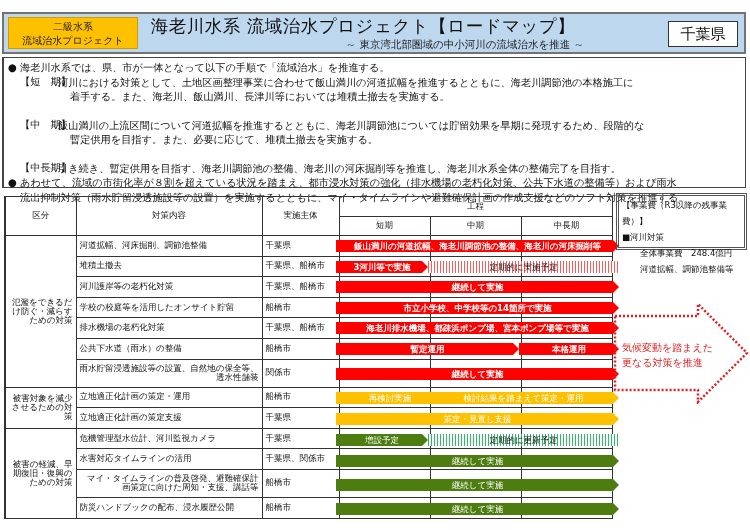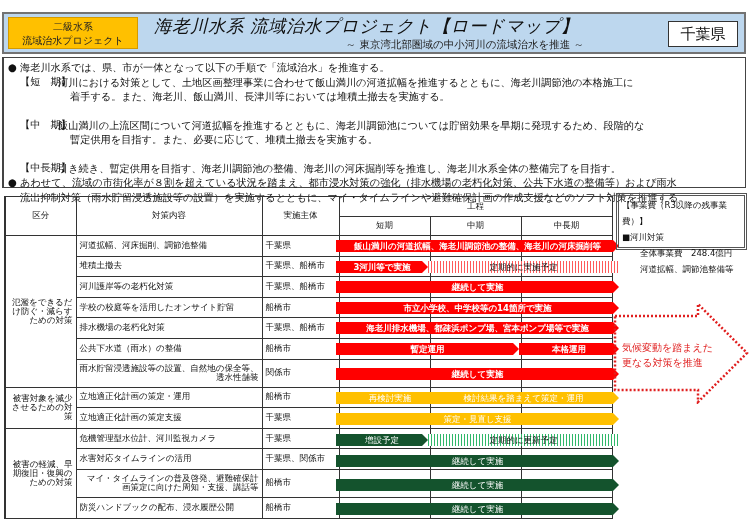--- a/index.html
+++ b/index.html
@@ -10,22 +10,22 @@
   .header {
     position: absolute; left: 2px; top: 12px; width: 744px; height: 42px;
     background: #bdd7ee; border: 2px solid #737373;
   }
   .badge {
     position: absolute; left: 4px; top: 3px; width: 130px; height: 32px;
     background: #ffc000; border: 1px solid #d49a00;
     font-size: 10px; line-height: 14px; text-align: center; padding-top: 2px; color: #222;
   }
   .title {
-    position: absolute; left: 150px; top: 0px; width: 430px; 
-    font-size: 17.5px; line-height: 24px; color: #111; letter-spacing: 0.5px; font-style: italic;
+    position: absolute; left: 144px; top: 0px; width: 430px; text-align: center;
+    font-size: 17.5px; line-height: 24px; color: #111; letter-spacing: 0.5px;
   }
   .subtitle {
     position: absolute; left: 150px; top: 23px; width: 430px; text-align: right;
     font-size: 10.5px; line-height: 14px; color: #222;
   }
   .pref {
     position: absolute; right: 6px; top: 7px; width: 70px; height: 26px;
     background: #fff; border: 1px solid #333; font-size: 15px; line-height: 24px; text-align: center;
   }
   .summary {
@@ -57,21 +57,21 @@
   .tbl .outer-l { border-left: 2px solid #333; }
 
   .bars { position: absolute; left: 336px; top: 235px; width: 283px; }
   .bar {
     position: absolute; height: 12px; color: #fff; font-size: 8.5px; line-height: 12px; text-align: center;
     white-space: nowrap; overflow: visible;
   }
   .bar.arrow { clip-path: polygon(0 0, calc(100% - 6px) 0, 100% 50%, calc(100% - 6px) 100%, 0 100%); }
   .red { background: #ff0000; font-weight: bold; }
   .yel { background: #ffc000; }
-  .grn { background: #14532d; }
+  .grn { background: #4d7c0f; }
   .hatch-red {
     background: repeating-linear-gradient(90deg, #ff5a5a 0 1px, #fff 1px 3px);
     color: #111;
   }
   .hatch-grn {
     background: repeating-linear-gradient(90deg, #2fb86a 0 1px, #fff 1px 3px);
     color: #111;
   }
 
   .cost {

